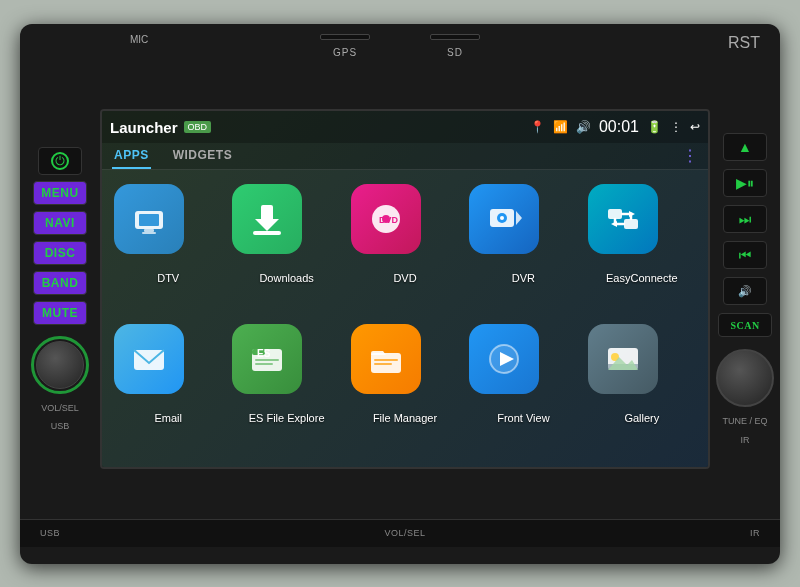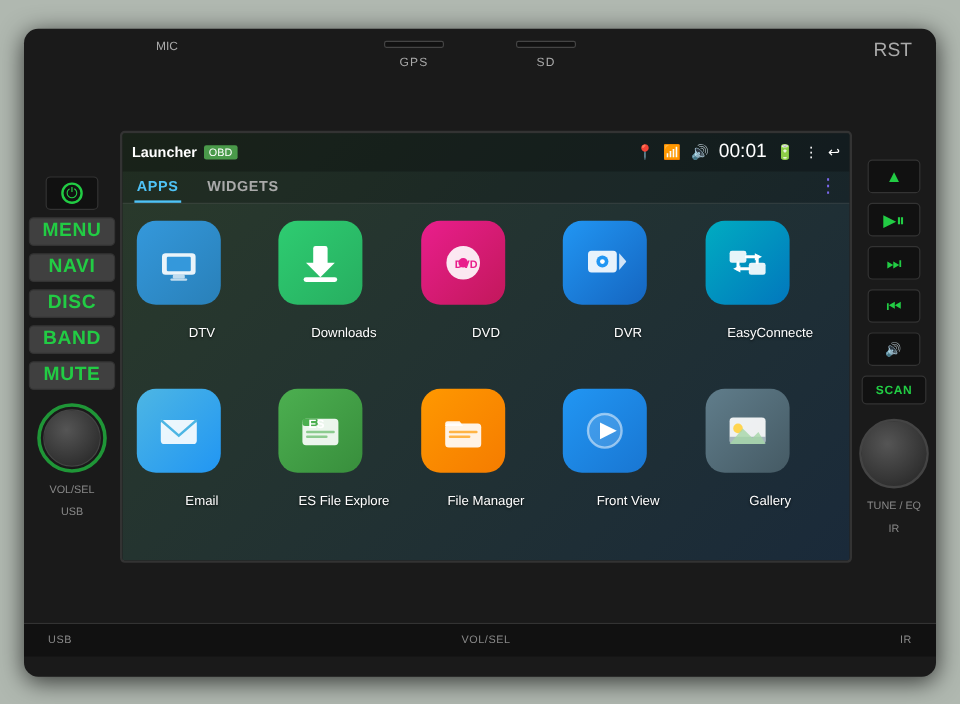--- a/index.html
+++ b/index.html
@@ -103,30 +103,30 @@
       width: 18px;
       height: 18px;
       border: 2px solid #22cc44;
       border-radius: 50%;
       display: flex;
       align-items: center;
       justify-content: center;
     }
 
     .left-text-btn {
-      width: 72px;
+      width: 54px;
       height: 24px;
-      background: #404040;
+      background: #6d28d9;
       border: 1px solid #333;
       border-radius: 4px;
       display: flex;
       align-items: center;
       justify-content: center;
       color: #22cc44;
-      font-size: 16px;
+      font-size: 12px;
       font-weight: bold;
       cursor: pointer;
       letter-spacing: 0.5px;
     }
 
     .knob-container {
       width: 60px;
       height: 60px;
       margin-top: 4px;
       position: relative;
@@ -188,21 +188,21 @@
       height: 32px;
       background: rgba(0,0,0,0.4);
       display: flex;
       align-items: center;
       padding: 0 8px;
       gap: 6px;
       flex-shrink: 0;
     }
     .launcher-text {
       color: #fff;
-      font-size: 12px;
+      font-size: 15px;
       font-weight: bold;
       text-align: right;
     }
     .obd-badge {
       background: #4a9a4a;
       color: #fff;
       font-size: 9px;
       padding: 1px 4px;
       border-radius: 2px;
     }
@@ -330,20 +330,21 @@
       border: 1px solid #333;
       border-radius: 4px;
       display: flex;
       align-items: center;
       justify-content: center;
       cursor: pointer;
       color: #22cc44;
       font-size: 10px;
       font-weight: bold;
       letter-spacing: 0.5px;
+      font-family: Liberation Serif, serif;
     }
 
     .knob-right {
       width: 58px;
       height: 58px;
       border-radius: 50%;
       background: radial-gradient(circle at 40% 35%, #555, #222);
       border: 2px solid #444;
       margin-top: 4px;
     }

